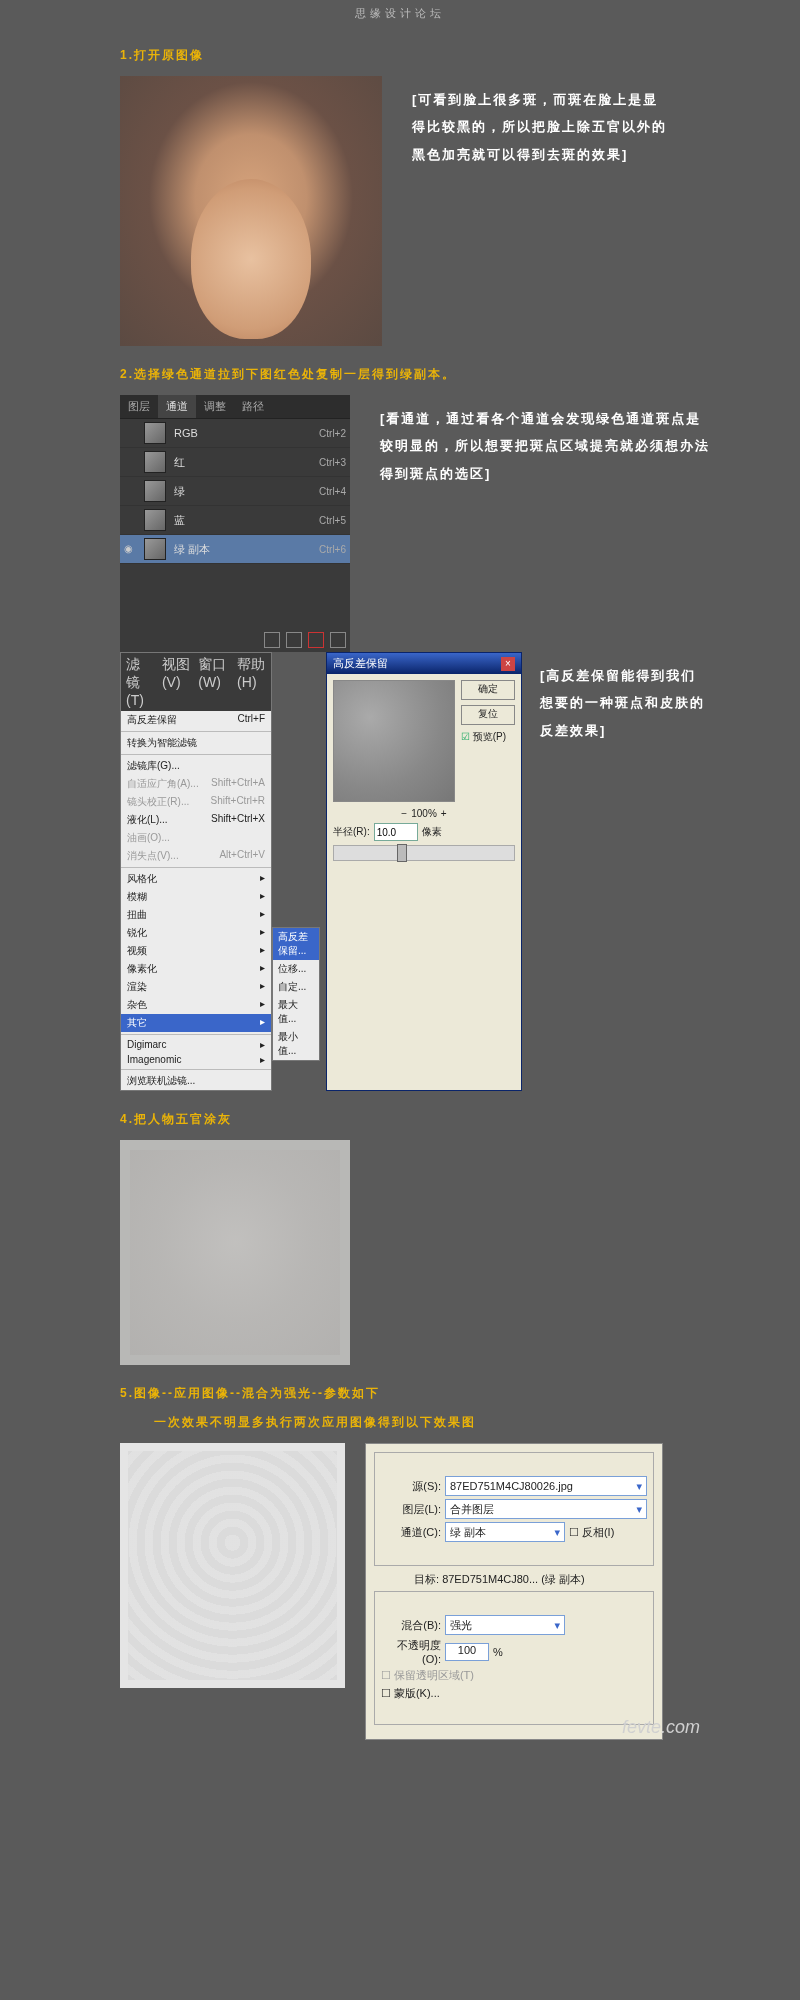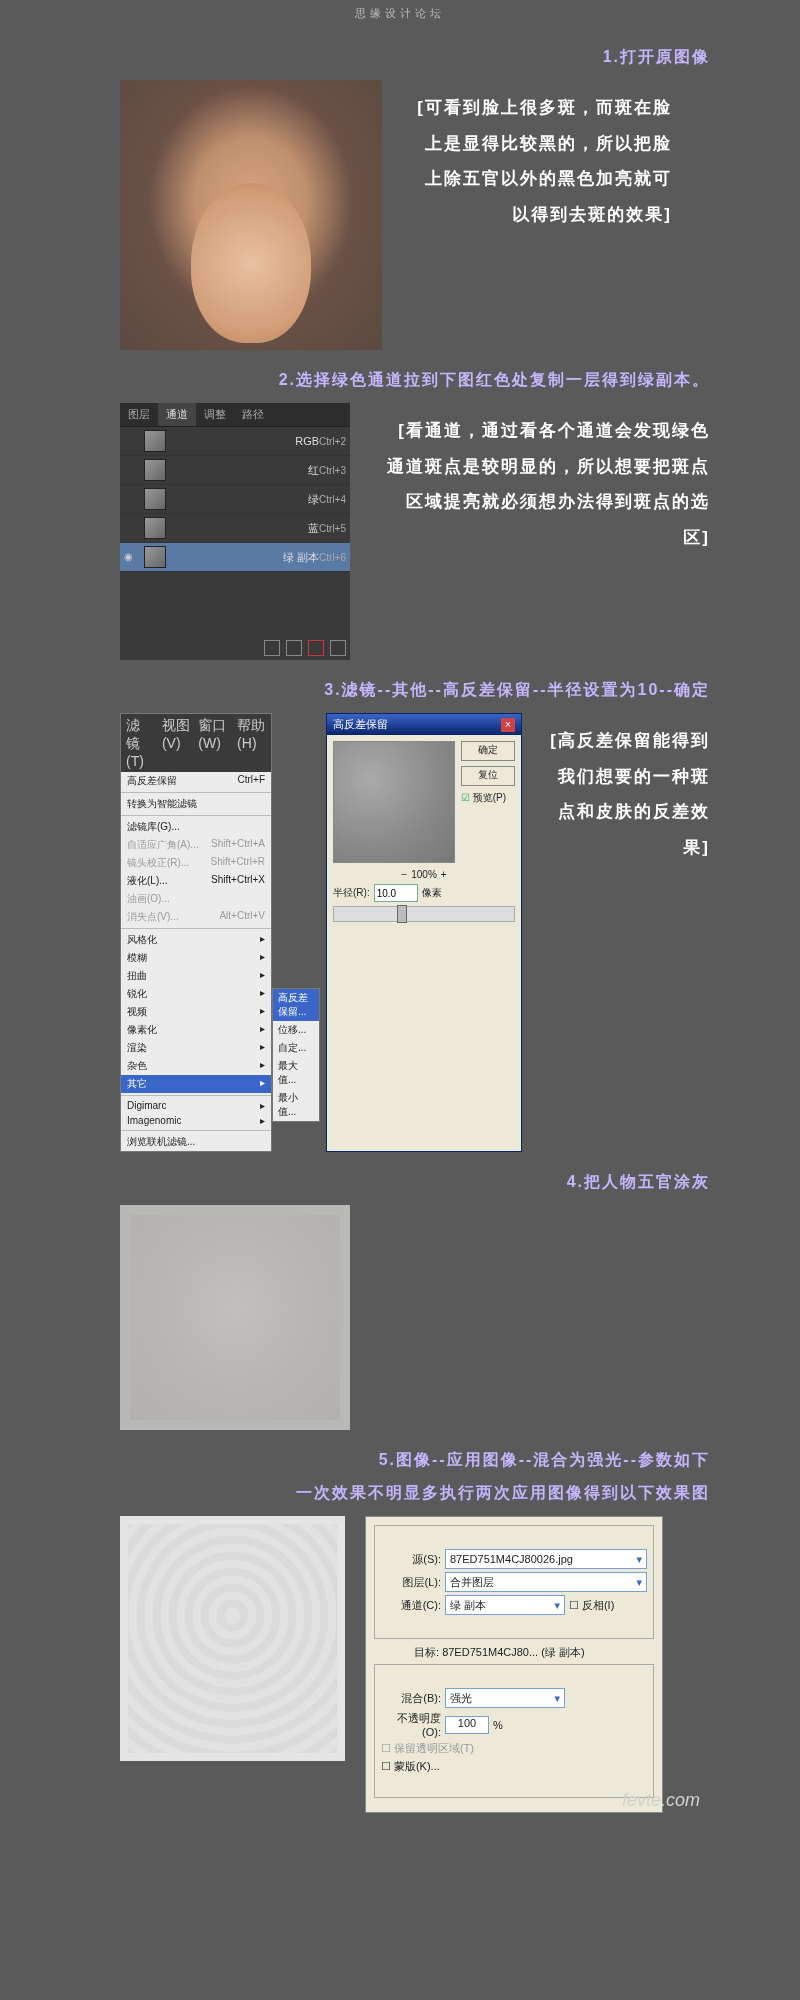--- a/index.html
+++ b/index.html
@@ -17,57 +17,55 @@
     padding-bottom: 40px;
   }
   .site-hdr {
     text-align: center;
     font-size: 11px;
     color: #bbb;
     padding: 6px 0;
     letter-spacing: 4px;
   }
   .step-title {
-    font-size: 16px;
+    font-size: 12px;
     font-weight: bold;
-    color: #c4b5fd;
+    color: #eab308;
     margin: 20px 0 12px 30px;
     letter-spacing: 2px;
-    text-align: right;
   }
   .row { display: flex; align-items: flex-start; margin-left: 30px; }
   .caption {
-    font-size: 17px;
+    font-size: 13px;
     font-weight: bold;
     color: #fff;
     line-height: 2.1;
     letter-spacing: 2px;
     margin-left: 30px;
     margin-top: 10px;
-    text-align: right;
   }
   .caption-right { margin-left: 18px; max-width: 170px; }
   
   .portrait {
     width: 262px; height: 270px;
     background: radial-gradient(ellipse at 50% 45%, #d6a37c 0%, #c0906e 30%, #6b5146 55%, #5b4a42 100%);
     position: relative;
   }
   .portrait::after{content:"";position:absolute;left:50%;top:38%;width:120px;height:160px;background:radial-gradient(circle,#e8c1a0 0%,#d09d77 70%,#b8805c 100%);border-radius:50% 50% 45% 45%;transform:translateX(-50%);}
   
   .ch-panel { width: 235px; background: #3a3a3a; font-size: 11px; }
   .ch-tabs { background: #2d2d2d; display: flex; border-bottom: 1px solid #222; }
   .ch-tab { padding: 4px 8px; color: #aaa; font-size: 11px; }
   .ch-tab.active { background: #444; color: #ddd; }
   .ch-row { display: flex; align-items: center; padding: 3px 4px; border-bottom: 1px solid #333; }
   .ch-row.sel { background: #5a7aa6; }
   .ch-eye { width: 14px; height: 14px; margin-right: 6px; }
   .ch-eye.on::before{content:"◉";color:#ccc;font-size:10px;}
   .ch-thumb { width: 20px; height: 20px; background: linear-gradient(135deg,#999,#666); margin-right: 8px; border:1px solid #222;}
-  .ch-name { flex: 1; color: #ddd; text-align: right; }
+  .ch-name { flex: 1; color: #ddd; }
   .ch-key { color: #aaa; font-size: 10px; }
   .ch-footer { height: 80px; display:flex;align-items:flex-end;justify-content:flex-end;padding:4px;gap:6px;}
   .ch-ic{width:14px;height:14px;border:1px solid #888;}
   .ch-ic.hl{border:1px solid #c33;}
   
   .filter-area{display:flex;margin-left:30px;}
   .fmenu{width:150px;background:#ececec;color:#222;font-size:10px;border:1px solid #777;}
   .fmenu-top{background:#3a3a3a;color:#ccc;display:flex;gap:8px;padding:3px 5px;font-size:14px;}
   .fmenu-item{padding:2px 6px;display:flex;justify-content:space-between;}
   .fmenu-item.dim{color:#999;}
@@ -163,21 +161,20 @@
       <div class="ch-footer">
         <span class="ch-ic"></span>
         <span class="ch-ic"></span>
         <span class="ch-ic hl"></span>
         <span class="ch-ic"></span>
       </div>
     </div>
     <div class="caption" style="max-width:330px">[看通道，通过看各个通道会发现绿色通道斑点是较明显的，所以想要把斑点区域提亮就必须想办法得到斑点的选区]</div>
   </div>
 
-  <div class="step-title">3.滤镜--其他--高反差保留--半径设置为10--确定</div>
   <div class="filter-area">
     <div style="display:flex;flex-direction:column;">
       <div class="fmenu">
         <div class="fmenu-top">
           <span>滤镜(T)</span>
           <span>视图(V)</span>
           <span>窗口(W)</span>
           <span>帮助(H)</span>
         </div>
         <div class="fmenu-item">
@@ -291,21 +288,21 @@
     </div>
     <div class="caption caption-right">[高反差保留能得到我们想要的一种斑点和皮肤的反差效果]</div>
   </div>
 
   <div class="step-title">4.把人物五官涂灰</div>
   <div class="row">
     <div class="hp-img"></div>
   </div>
 
   <div class="step-title">5.图像--应用图像--混合为强光--参数如下</div>
-  <div class="step-title" style="margin-top:0;margin-left:92px">一次效果不明显多执行两次应用图像得到以下效果图</div>
+  <div class="step-title" style="margin-top:0;margin-left:64px">一次效果不明显多执行两次应用图像得到以下效果图</div>
   <div class="row" style="position:relative;align-items:flex-start;">
     <div class="hl-img" style="margin-left:0"></div>
     <div class="apply">
       <fieldset>
         <div class="frow">
             <span class="flab">源(S):</span>
             <span class="fsel">87ED751M4CJ80026.jpg</span>
           </div>
         <div class="frow">
             <span class="flab">图层(L):</span>

